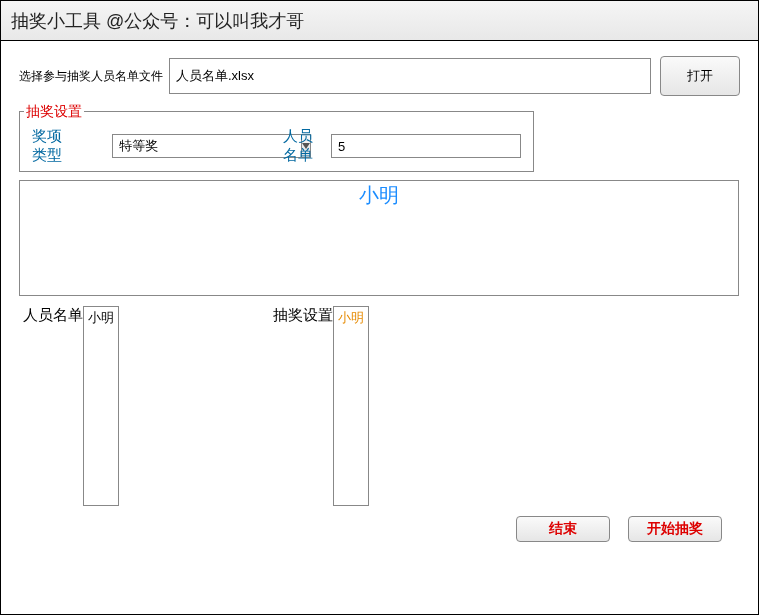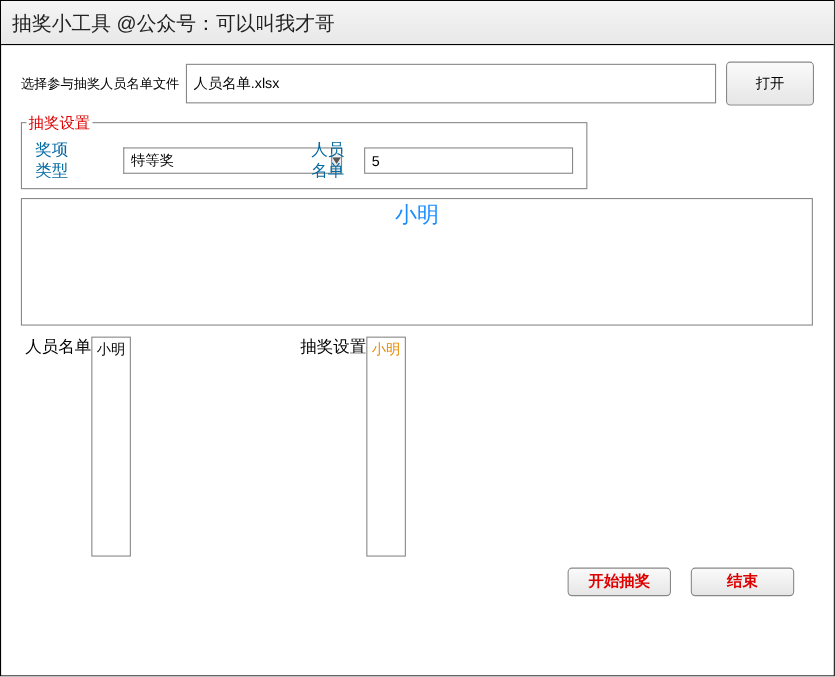--- a/index.html
+++ b/index.html
@@ -229,18 +229,18 @@
       </div>
       <div class="list-col right">
         <div class="list-label">抽奖设置</div>
         <div class="listbox" id="winners-list">
             <div class="winner-item">小明</div>
           </div>
       </div>
     </div>
 
     <div class="btn-row">
+      <button class="action-btn">结束</button>
       <button class="action-btn">开始抽奖</button>
-      <button class="action-btn">结束</button>
     </div>
 
   </div>
 </div>
 
 </body></html>

